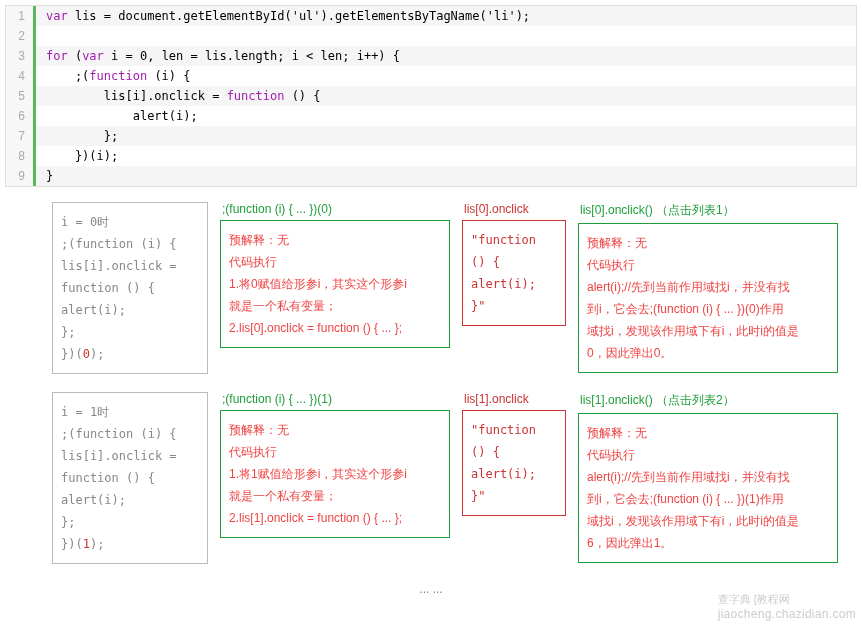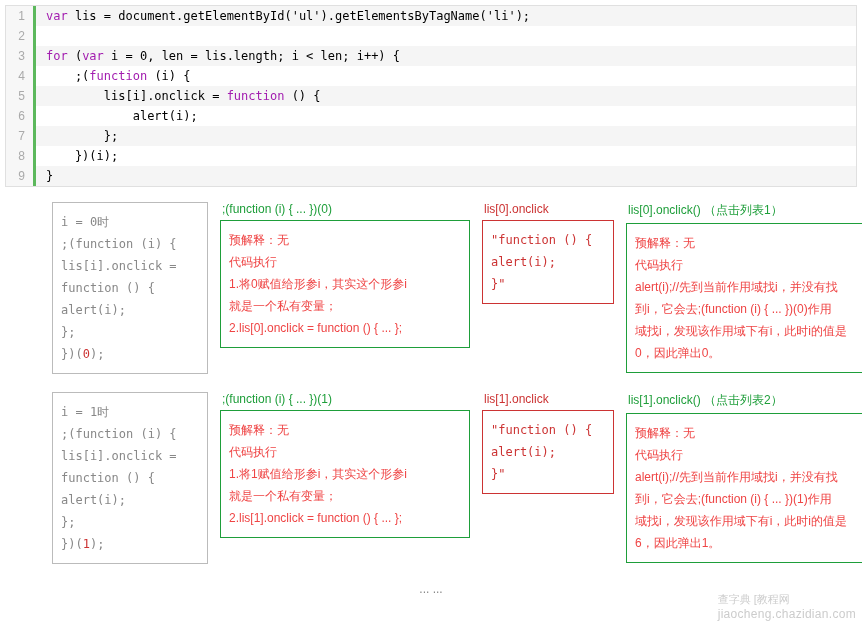--- a/index.html
+++ b/index.html
@@ -9,23 +9,23 @@
 .line-num { width: 30px; text-align: right; padding-right: 8px; background: #f7f7f7; color: #aaa; border-right: 3px solid #5cb85c; font-size: 12px; line-height: 20px; }
 .line-code { padding-left: 10px; font-family: Consolas, monospace; font-size: 12px; line-height: 20px; flex: 1; white-space: pre; }
 .code-line.hl .line-code { background: #f5f5f5; }
 .kw-blue { color: #a21caf; }
 .kw-str { color: #000000; }
 
 .rows { padding: 0 8px; }
 .row { display: flex; gap: 12px; margin-bottom: 18px; align-items: flex-start; }
 .col { flex-shrink: 0; }
 .col1 { width: 200px; }
-.col2 { width: 250px; }
-.col3 { width: 132px; }
-.col4 { width: 241px; }
+.col2 { width: 230px; }
+.col3 { width: 104px; }
+.col4 { width: 260px; }
 
 .hdr { font-size: 12px; margin-bottom: 4px; padding-left: 2px; }
 .hdr-green { color: #1e9e3a; }
 .hdr-red { color: #cc3333; }
 
 .box { border: 1px solid #ccc; padding: 8px 8px; font-size: 12px; line-height: 22px; }
 .box-gray { color: #888; border-color: #bbb; font-family: Consolas, monospace; margin-left: 44px; }
 .box-green { color: #ef4444; border-color: #1e9e3a; }
 .box-red { color: #cc3333; border-color: #cc3333; font-family: Consolas, monospace; }
 

